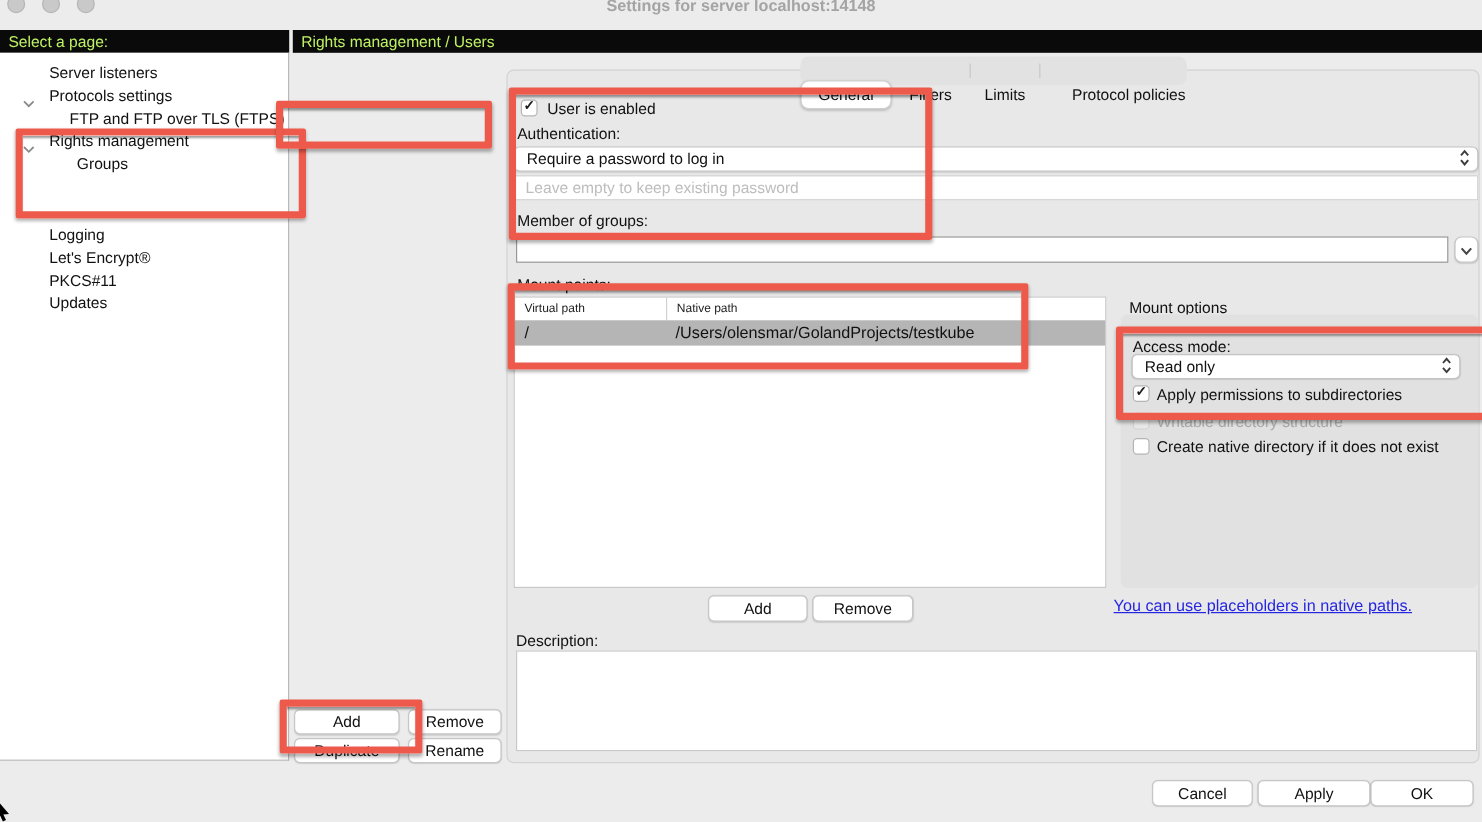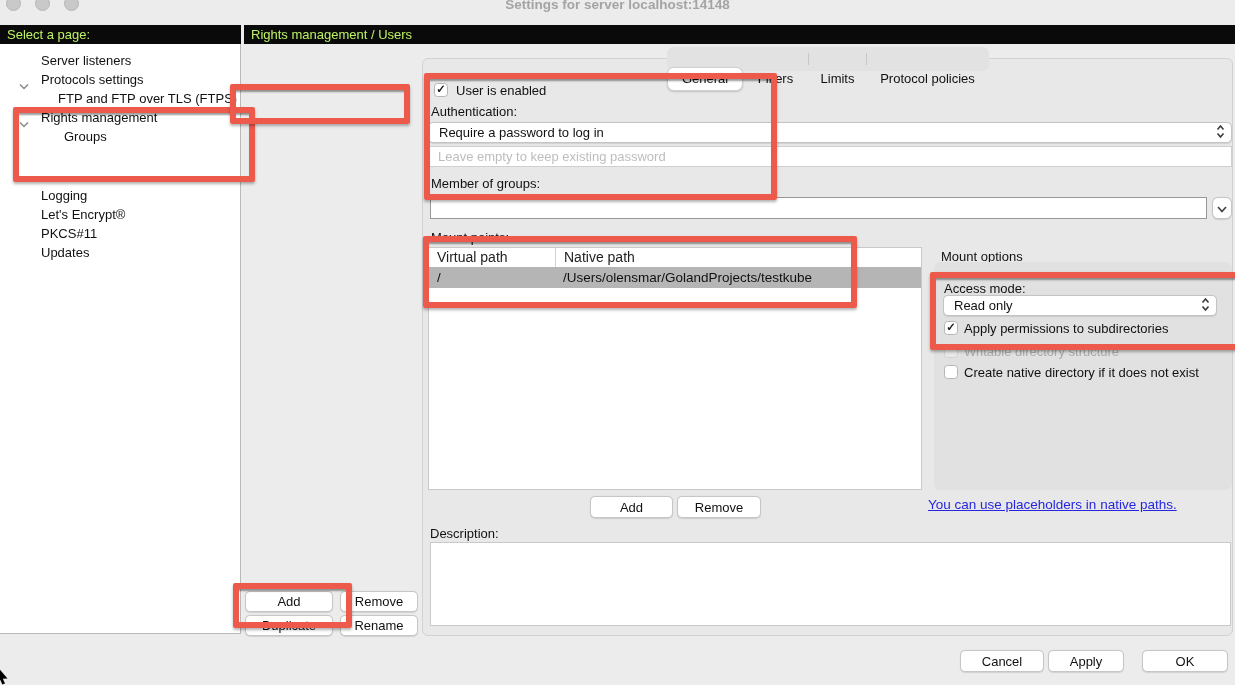--- a/index.html
+++ b/index.html
@@ -44,21 +44,21 @@
             display:flex;align-items:center;padding-left:10px;}
   .stepper{position:absolute;right:6px;top:50%;transform:translateY(-50%);}
   .cb{position:absolute;width:14px;height:14px;background:#fff;border:1px solid #b5b5b5;border-radius:3.5px;
       box-sizing:border-box;display:flex;align-items:center;justify-content:center;
       font-size:11.5px;font-weight:bold;color:#1c1c1c;line-height:1;}
   .cb.disabled{background:#e9e9e9;border-color:#d2d2d2;}
   
   #mount-table{position:absolute;left:428px;top:247px;width:494px;height:243px;background:#fff;
                border:1px solid #c8c8c8;box-sizing:border-box;}
   .mt-header{position:absolute;left:0;top:0;width:100%;height:19px;border-bottom:1px solid #dedede;display:flex;}
-  .mt-hcell{line-height:19px;padding-left:8px;box-sizing:border-box;font-size:14px;color:#222;}
+  .mt-hcell{line-height:19px;padding-left:8px;box-sizing:border-box;font-size:10px;color:#222;}
   .mt-row{position:absolute;left:0;top:19px;width:100%;height:21px;background:#b5b5b5;display:flex;font-size:13.5px;}
   .mt-cell{line-height:21px;padding-left:8px;box-sizing:border-box;white-space:nowrap;overflow:hidden;}
   #mount-options-box{position:absolute;left:934px;top:262px;width:298px;height:228px;
                      background:#e1e1e1;border-radius:6px;}
   a.ph-link{color:#2626e0;text-decoration:underline;}
   textarea.desc{position:absolute;border:1px solid #c9c9c9;resize:none;background:#fff;outline:none;
                 font-family:"Liberation Sans",sans-serif;font-size:13px;box-sizing:border-box;}
   
   .ann{position:absolute;border:6px solid #ed594a;border-radius:2px;z-index:10;pointer-events:none;
        box-shadow:0 2px 3px rgba(0,0,0,.3), inset 0 3px 2px -1px rgba(0,0,0,.4);}
@@ -106,21 +106,21 @@
   <div class="btn" style="left:340px;top:615px;width:78px;height:21px;">Rename</div>
 
   <div id="panel"></div>
 
   <div id="tabbar">
     <div class="tab sel" style="width:76px;">General</div>
     <div class="tab" style="width:65px;">Filters</div>
     <div class="tab-sep"></div>
     <div class="tab" style="width:57px;">Limits</div>
     <div class="tab-sep"></div>
-    <div class="tab" style="width:121px;">Protocol policies</div>
+    <div class="tab" style="width:121px;text-align:right;">Protocol policies</div>
   </div>
 
   <span class="cb" style="left:434px;top:83px;">
       <span>✓</span>
     </span>
   <span class="lbl" style="left:456px;top:83px;">User is enabled</span>
 
   <span class="lbl" style="left:431px;top:104px;">Authentication:</span>
   <div class="field dropdown" style="left:428px;top:122px;width:804px;height:21px;">
     <span>Require a password to log in</span>
@@ -175,21 +175,21 @@
   <span class="lbl" style="left:964px;top:344px;color:#aaaaaa;">Writable directory structure</span>
   <span class="cb" style="left:944px;top:365px;"></span>
   <span class="lbl" style="left:964px;top:365px;">Create native directory if it does not exist</span>
 
   <a class="ph-link" href="#" style="position:absolute;left:928px;top:497px;font-size:13.5px;">You can use placeholders in native paths.</a>
 
   <span class="lbl" style="left:430px;top:526px;">Description:</span>
   <textarea class="desc" style="left: 430px; top: 542px; width: 801px; height: 84px;"></textarea>
 
   <div class="btn" style="left:960px;top:650px;width:84px;height:22px;">Cancel</div>
-  <div class="btn" style="left:1048px;top:650px;width:76px;height:22px;">Apply</div>
+  <div class="btn" style="left:1048px;top:650px;width:94px;height:22px;">Apply</div>
   <div class="btn" style="left:1142px;top:650px;width:86px;height:22px;">OK</div>
 
   <div class="ann" style="left:13px;top:107px;width:230px;height:63px;"></div>
   <div class="ann" style="left:230px;top:84px;width:168px;height:28px;"></div>
   <div class="ann" style="left:424px;top:73px;width:341px;height:115px;"></div>
   <div class="ann" style="left:423px;top:236px;width:422px;height:60px;"></div>
   <div class="ann" style="left:930px;top:272px;width:303px;height:66px;"></div>
   <div class="ann" style="left:233px;top:583px;width:107px;height:33px;"></div>
 
   <div style="position:absolute;left:-5px;top:665px;">

